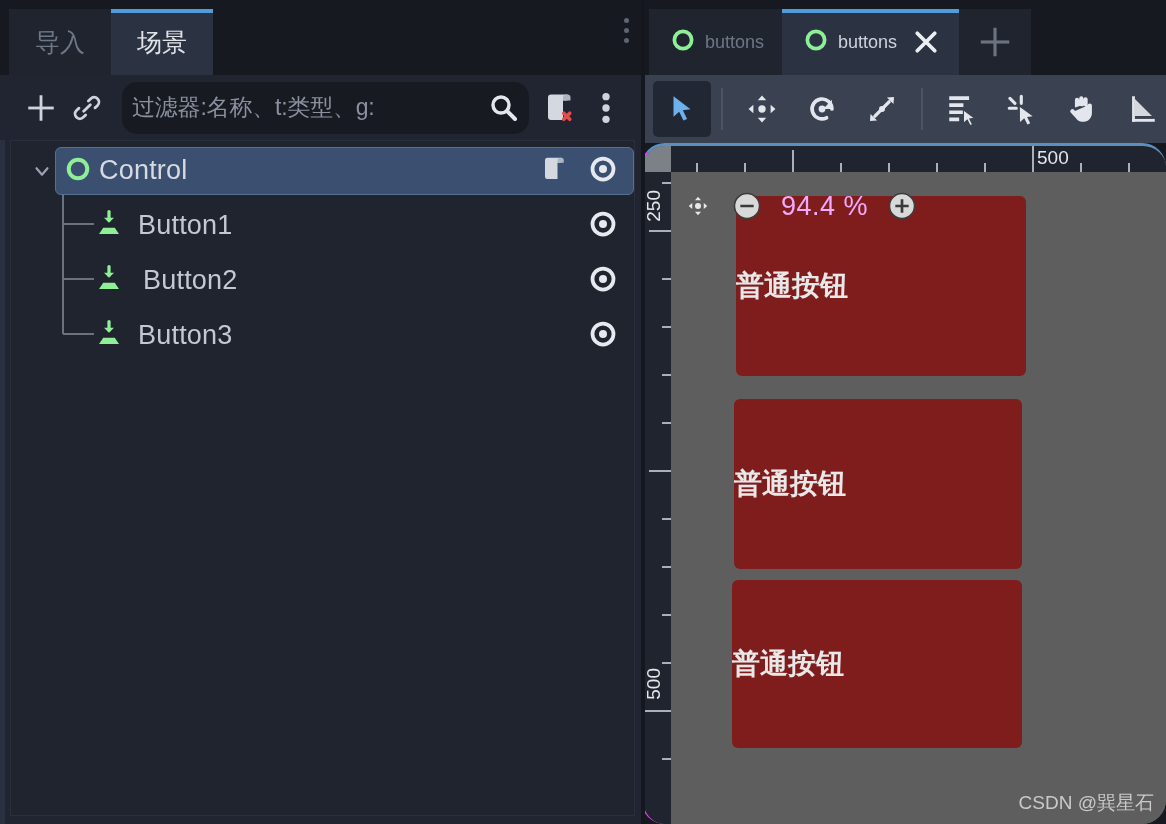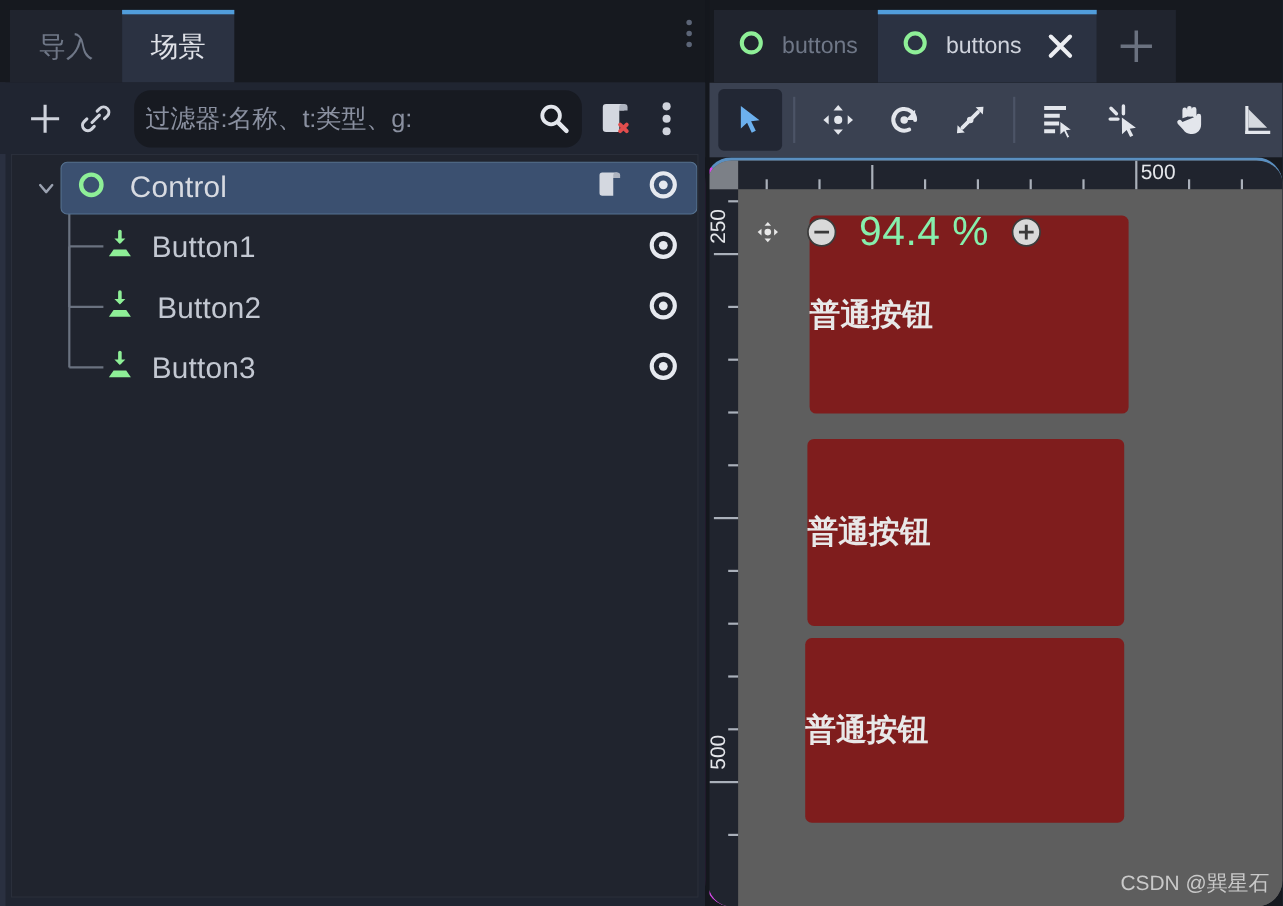--- a/index.html
+++ b/index.html
@@ -83,22 +83,22 @@
     background: #20242e;
     border: 1px solid #2a2f3b;
     position: relative; overflow: hidden;
   }
   .tree-row {
     height: 55px; display: flex; align-items: center;
     position: relative; padding-left: 18px;
     cursor: pointer;
   }
   .tree-row .row-inner {
-    flex: 1; height: 48px; display: flex; align-items: center; gap: 20px;
-    border-radius: 6px; padding-left: 12px;
+    flex: 1; height: 48px; display: flex; align-items: center; gap: 6px;
+    border-radius: 6px; padding-left: 7px;
   }
   .tree-row.selected .row-inner {
     background: #3b5070; border: 1px solid #55718f;
   }
   .twisty {
     width: 26px; flex: none; display: flex; align-items: center; justify-content: center;
     color: #9aa1b0; font-size: 15px;
   }
   .node-label { font-size: 27px; color: #d7dae1; letter-spacing: .2px; }
   .node-label.child { color: #c3c8d2; }
@@ -113,23 +113,23 @@
   
   #right-panel {
     width: 525px; height: 824px; background: #16191f;
     position: relative; display: flex; flex-direction: column;
   }
   .scene-tabbar {
     height: 75px; display: flex; align-items: flex-end; background: #16191f;
     padding-left: 8px; position: relative;
   }
   .scene-tab {
-    height: 66px; display: flex; align-items: center; gap: 14px;
+    height: 66px; display: flex; align-items: center; gap: 8px;
     padding: 0 18px 0 20px; background: #20242e; color: #6f7787;
-    font-size: 21px; position: relative; cursor: pointer;
+    font-size: 18px; position: relative; cursor: pointer;
   }
   .scene-tab.active { background: #2b3242; color: #cfd3dc; }
   .scene-tab.active::before {
     content: ""; position: absolute; left: 0; right: 0; top: 0; height: 4px; background: #519ddb;
   }
   .tab-close { margin-left: 6px; display: flex; align-items: center; cursor: pointer; }
   .tab-add {
     width: 72px; height: 66px; display: flex; align-items: center; justify-content: center;
     background: #20242e; cursor: pointer;
   }
@@ -175,21 +175,21 @@
     position: absolute; font-size: 19px; color: #e4e6ea;
     writing-mode: vertical-rl; transform: rotate(180deg);
   }
 
   .canvas-area { position: absolute; left: 28px; top: 26px; right: 0; bottom: 0; background: #5e5e5e; }
 
   .zoom-bar {
     position: absolute; left: 12px; top: 18px;
     display: flex; align-items: center; gap: 18px; z-index: 7;
   }
-  .zoom-val { font-size: 37px; color: #86efac; font-weight: 400; letter-spacing: .5px; }
+  .zoom-val { font-size: 27px; color: #f0abfc; font-weight: 400; letter-spacing: .5px; }
   .zbtn { cursor: pointer; display: flex; }
 
   .gd-button {
     position: absolute; background: #7f1d1d; border-radius: 6px;
     display: flex; align-items: center; justify-content: flex-start;
   }
   .gd-button span {
     color: #e8e8e8; font-size: 28px; font-weight: 700;
     font-family: "DejaVu Sans", "Liberation Sans", sans-serif;
   }

